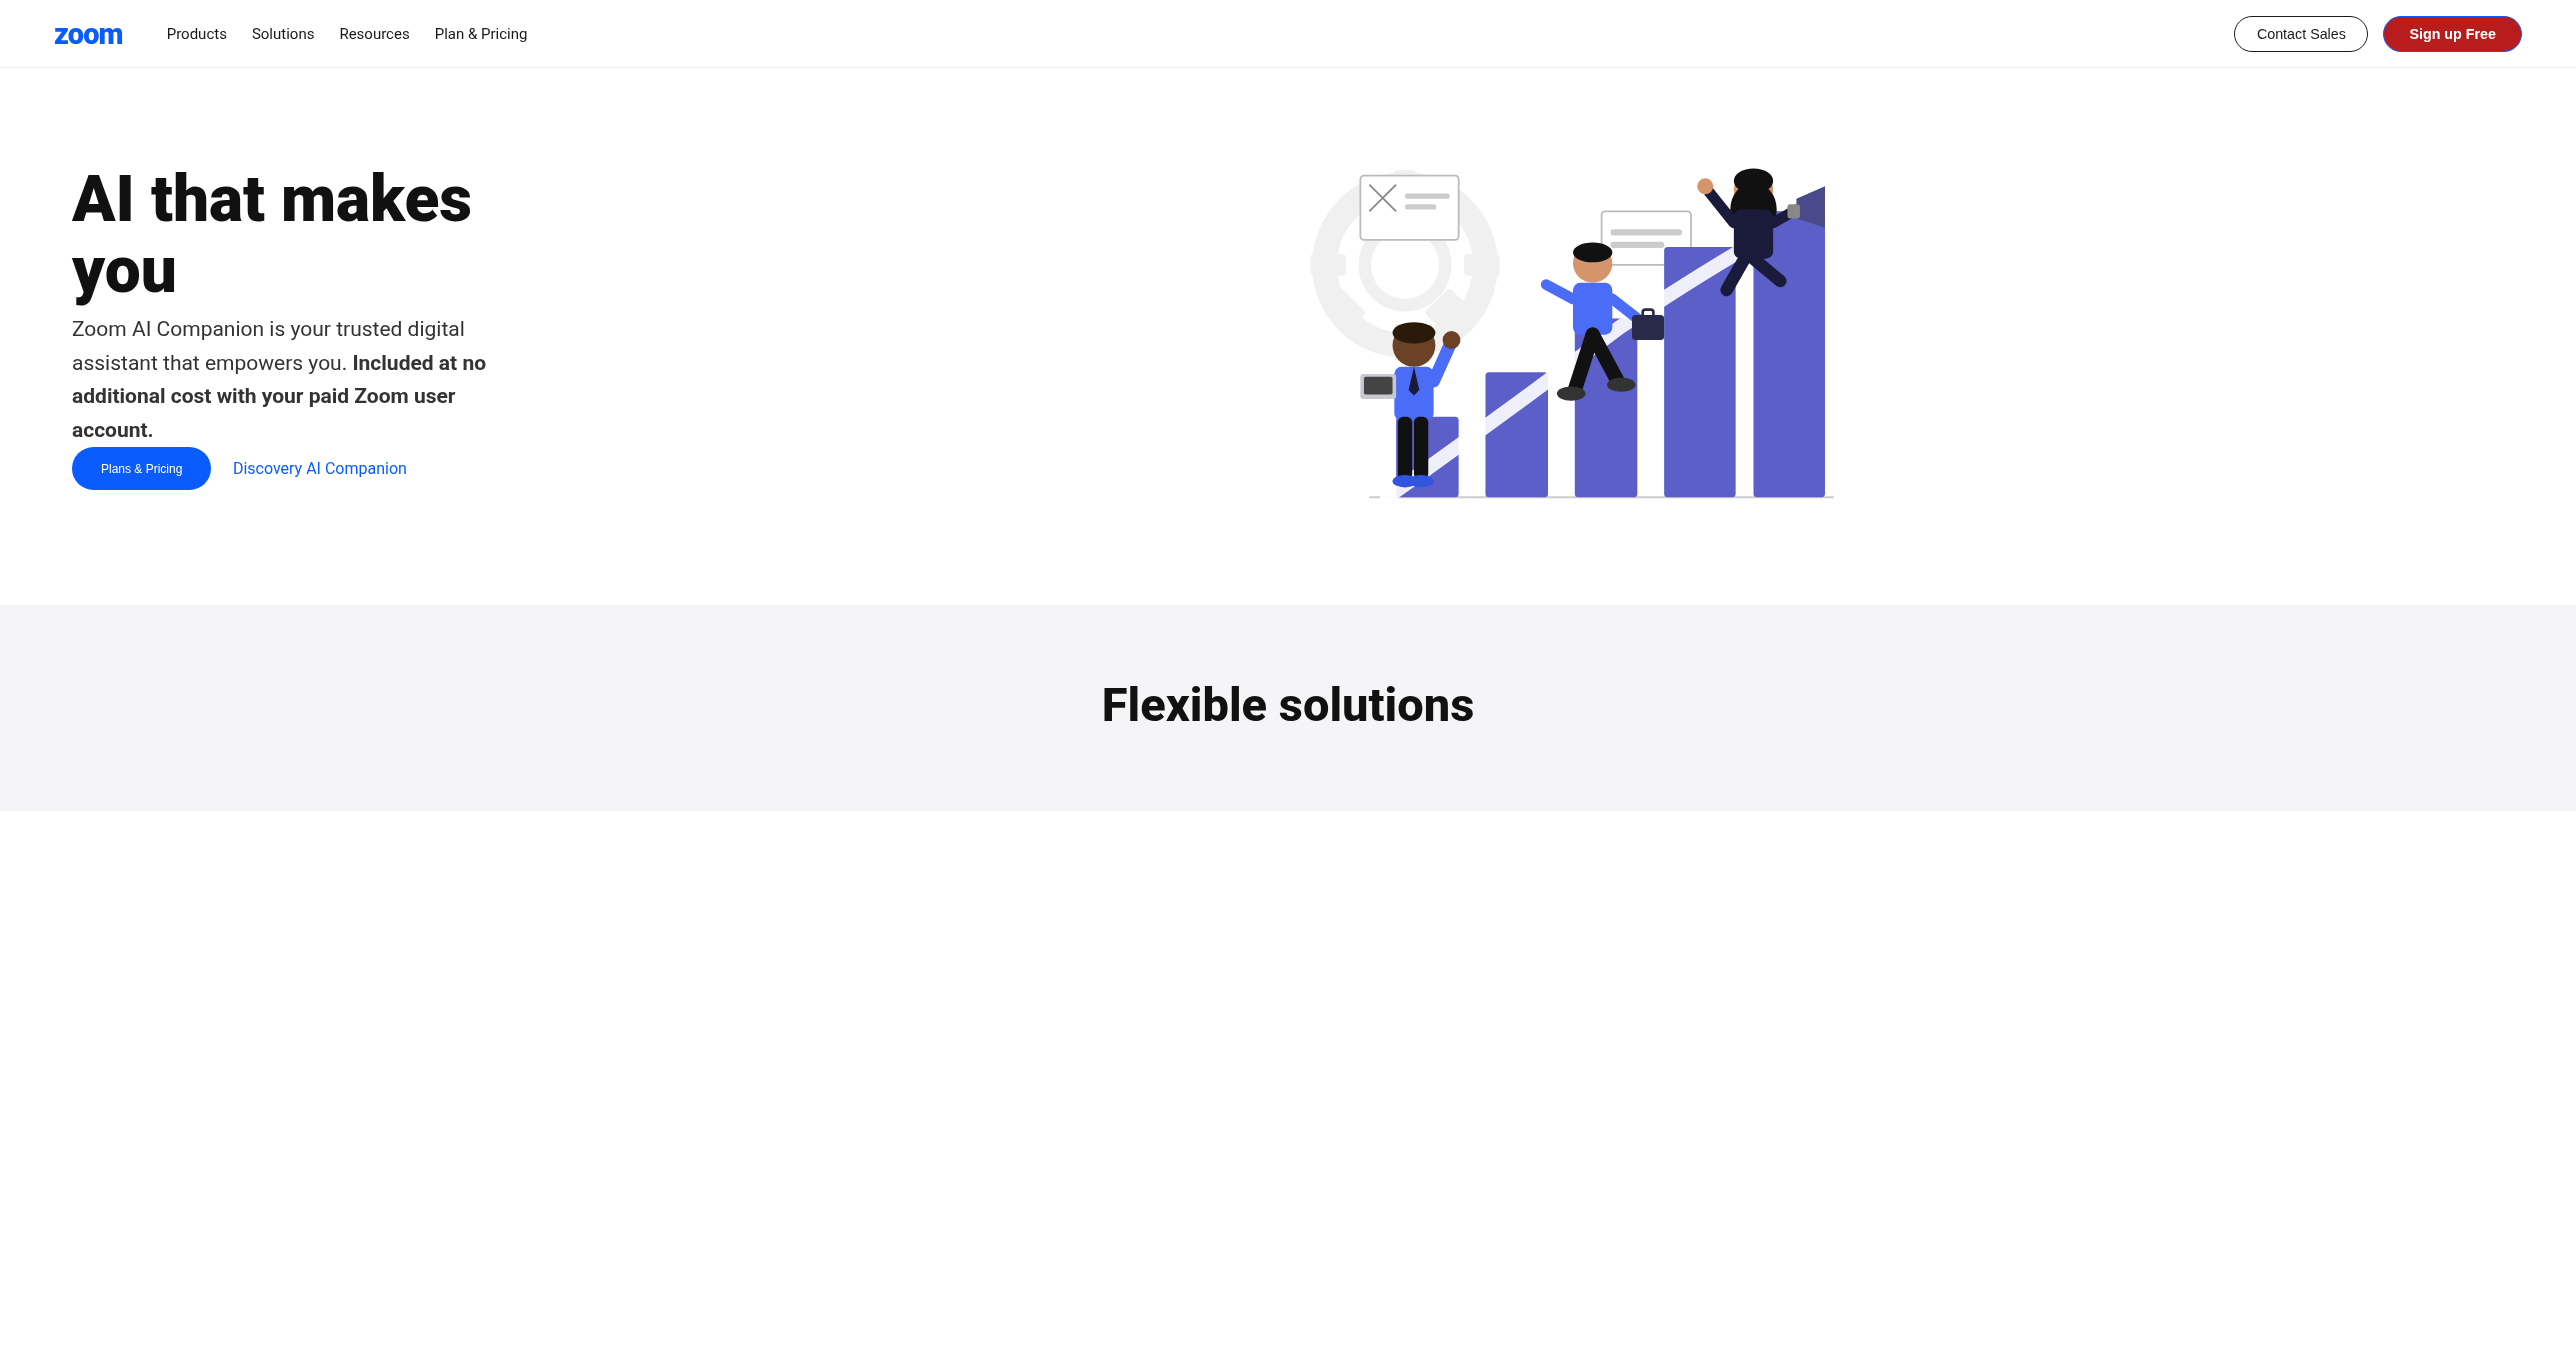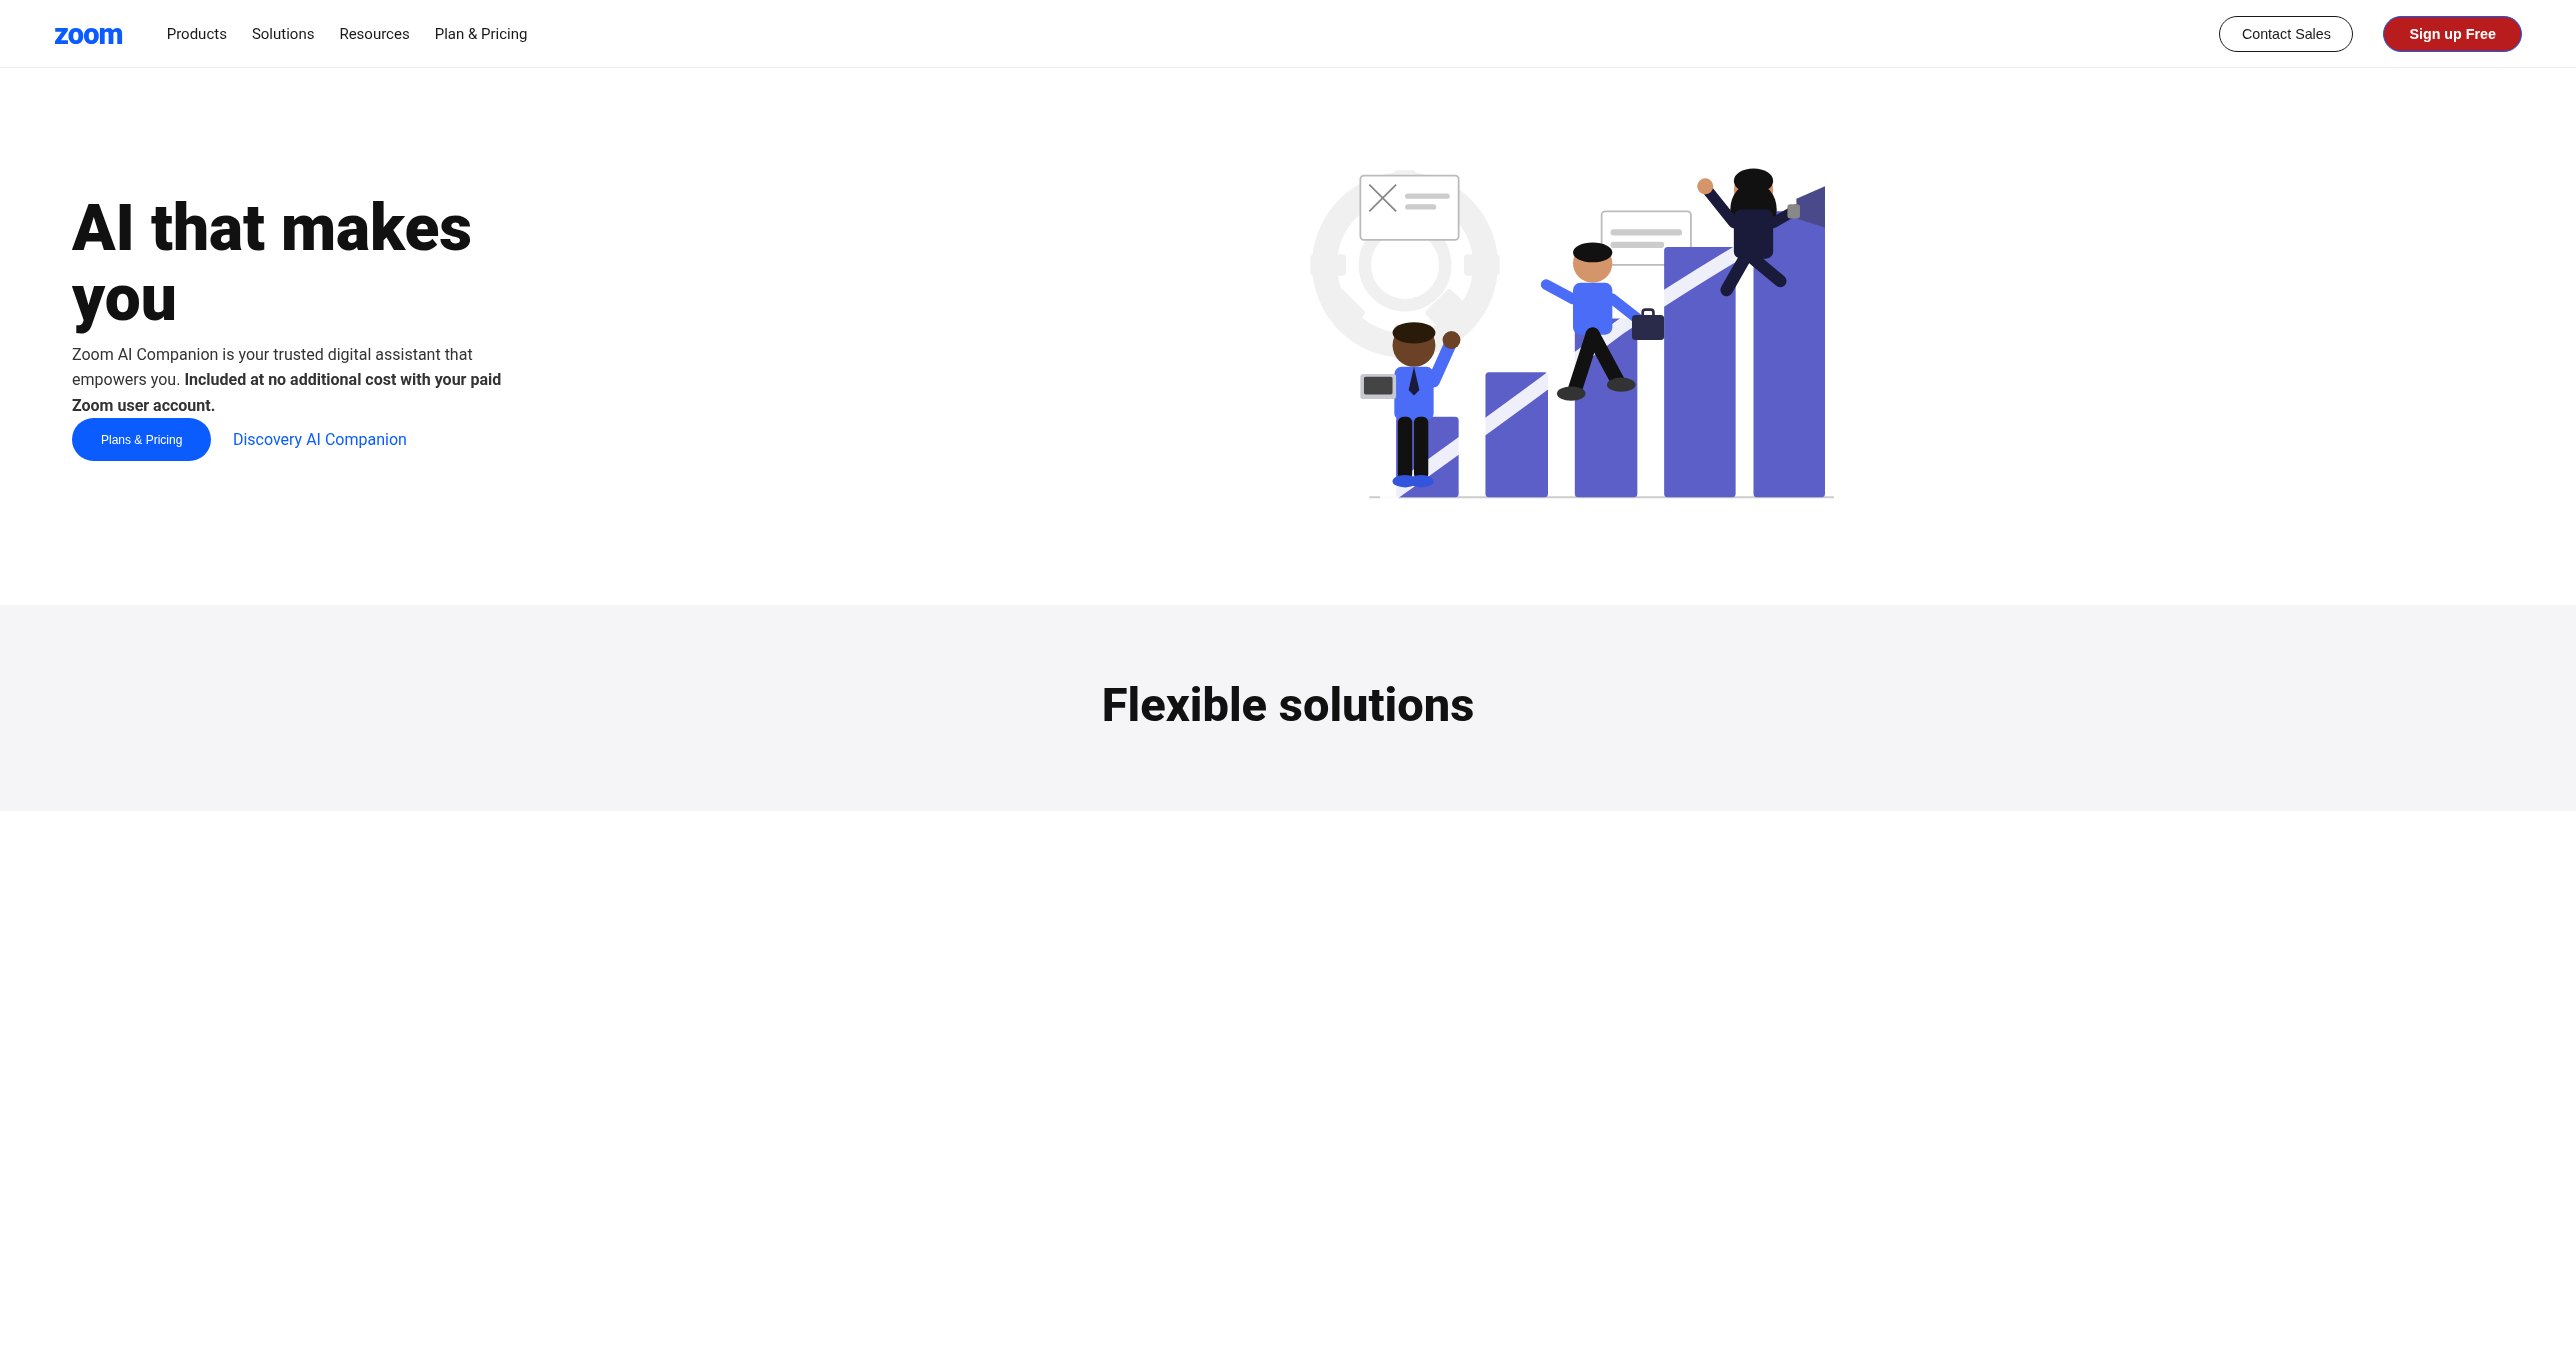--- a/index.html
+++ b/index.html
@@ -21,21 +21,21 @@
     .nav-left { display: flex; align-items: center; gap: 44px; }
     .nav-logo { color: #0b5cff; font-size: 29px; font-weight: 900; letter-spacing: -0.9px; }
     .nav-links { display: flex; gap: 25px; text-align: right; }
     .nav-link {
       font-size: 15px;
       color: #1a1a1a;
       text-decoration: none;
       cursor: pointer;
       font-weight: 400;
     }
-    .nav-right { display: flex; align-items: center; gap: 30px; }
+    .nav-right { display: flex; align-items: center; gap: 15px; }
     .btn-contact {
       padding: 9px 21.5px;
       border: 1.8px solid #1a1a1a;
       border-radius: 36px;
       background: #fff;
       font-size: 14.3px;
       font-weight: 500;
       cursor: pointer;
       color: #1a1a1a;
     }
@@ -66,21 +66,21 @@
     }
     .hero-title {
       font-size: 64px;
       font-weight: 900;
       line-height: 1.1;
       color: #111;
       margin-bottom: 7px;
     }
     .hero-title .accent { color: #0b5cff; }
     .hero-desc {
-      font-size: 16px;
+      font-size: 21px;
       color: #333;
       line-height: 1.6;
       max-width: 465px;
     }
     .hero-desc strong { font-weight: 700; }
     .hero-actions { display: flex; align-items: center; gap: 21.5px; }
     .btn-plans {
       padding: 14.3px 29px;
       background: #0b5cff;
       color: #fff;

